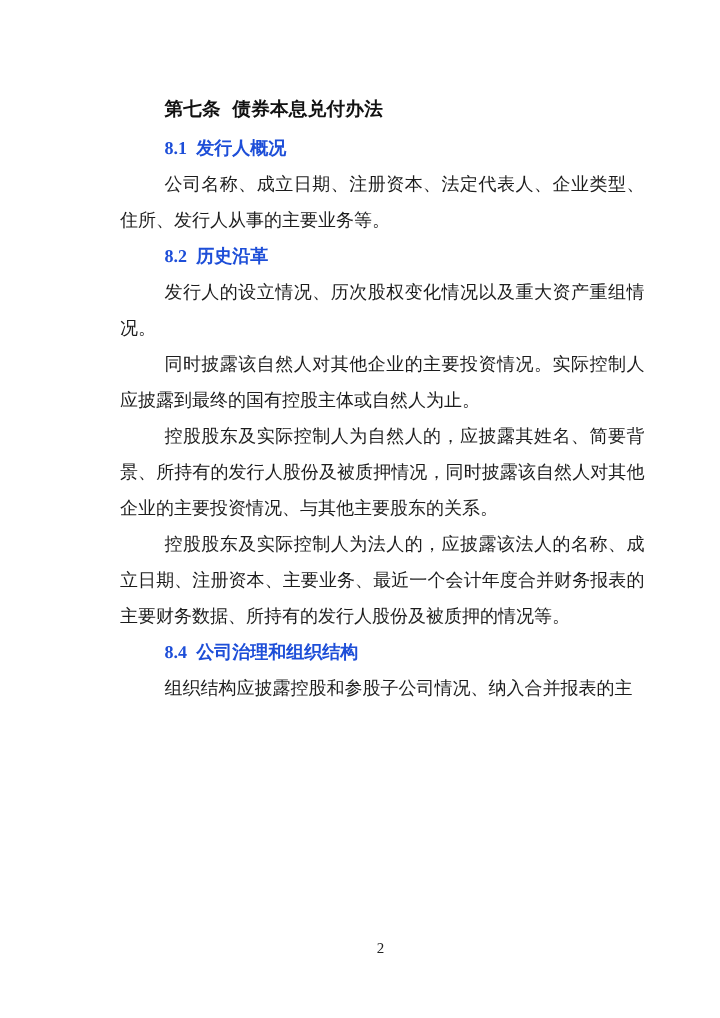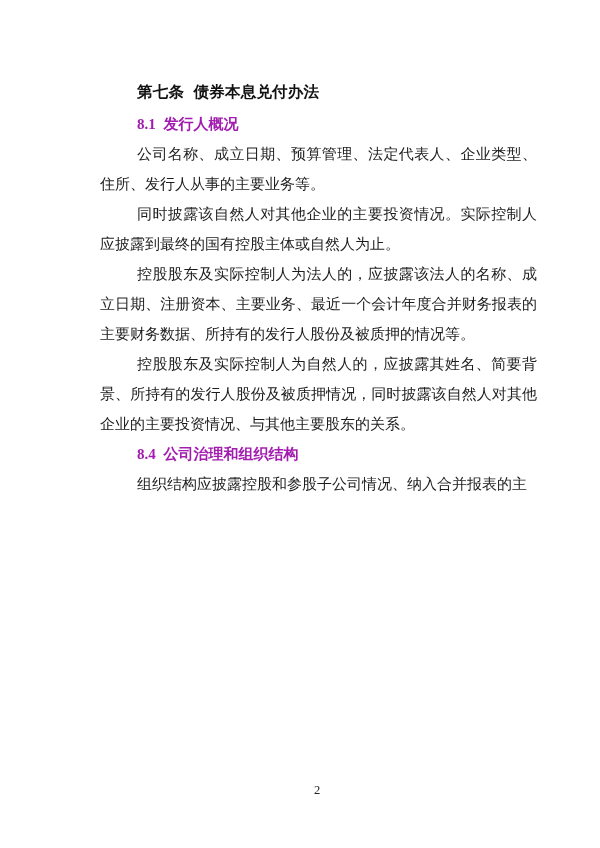--- a/index.html
+++ b/index.html
@@ -37,21 +37,21 @@
     font-size: 15.5px;
     color: #111111;
     padding-left: 37px;
     margin: 0 0 2px 0;
     word-spacing: 5px;
     letter-spacing: 0.2px;
   }
   .section-heading {
     font-weight: 700;
     font-size: 15px;
-    color: #a21caf;
+    color: #1d4ed8;
     padding-left: 37px;
     margin: 0;
     word-spacing: 4px;
   }
   .paragraph {
     margin: 0;
     text-indent: 37px;
     text-align: justify;
     text-justify: inter-character;
     color: #1c1c1c;
@@ -67,21 +67,23 @@
     color: #222222;
   }
 </style>
 </head>
 <body>
 
 <div class="page">
   <div class="content">
     <div class="chapter-heading">第七条 债券本息兑付办法</div>
     <div class="section-heading">8.1 发行人概况</div>
-    <p class="paragraph">公司名称、成立日期、预算管理、法定代表人、企业类型、住所、发行人从事的主要业务等。</p>
+    <p class="paragraph">公司名称、成立日期、注册资本、法定代表人、企业类型、住所、发行人从事的主要业务等。</p>
+    <div class="section-heading">8.2 历史沿革</div>
+    <p class="paragraph">发行人的设立情况、历次股权变化情况以及重大资产重组情况。</p>
     <p class="paragraph">同时披露该自然人对其他企业的主要投资情况。实际控制人应披露到最终的国有控股主体或自然人为止。</p>
+    <p class="paragraph">控股股东及实际控制人为自然人的，应披露其姓名、简要背景、所持有的发行人股份及被质押情况，同时披露该自然人对其他企业的主要投资情况、与其他主要股东的关系。</p>
     <p class="paragraph">控股股东及实际控制人为法人的，应披露该法人的名称、成立日期、注册资本、主要业务、最近一个会计年度合并财务报表的主要财务数据、所持有的发行人股份及被质押的情况等。</p>
-    <p class="paragraph">控股股东及实际控制人为自然人的，应披露其姓名、简要背景、所持有的发行人股份及被质押情况，同时披露该自然人对其他企业的主要投资情况、与其他主要股东的关系。</p>
     <div class="section-heading">8.4 公司治理和组织结构</div>
     <p class="paragraph">组织结构应披露控股和参股子公司情况、纳入合并报表的主</p>
   </div>
   <div class="page-footer">2</div>
 </div>
 
 </body></html>

